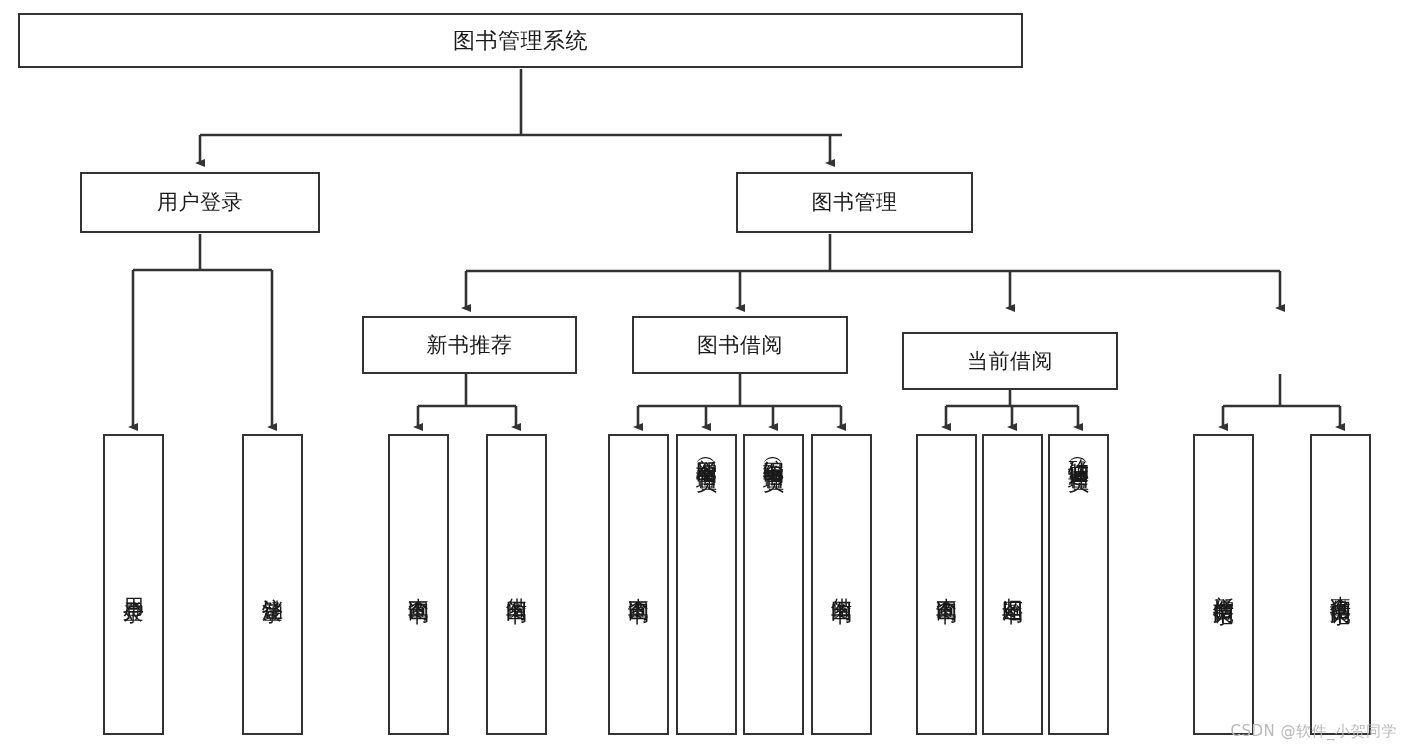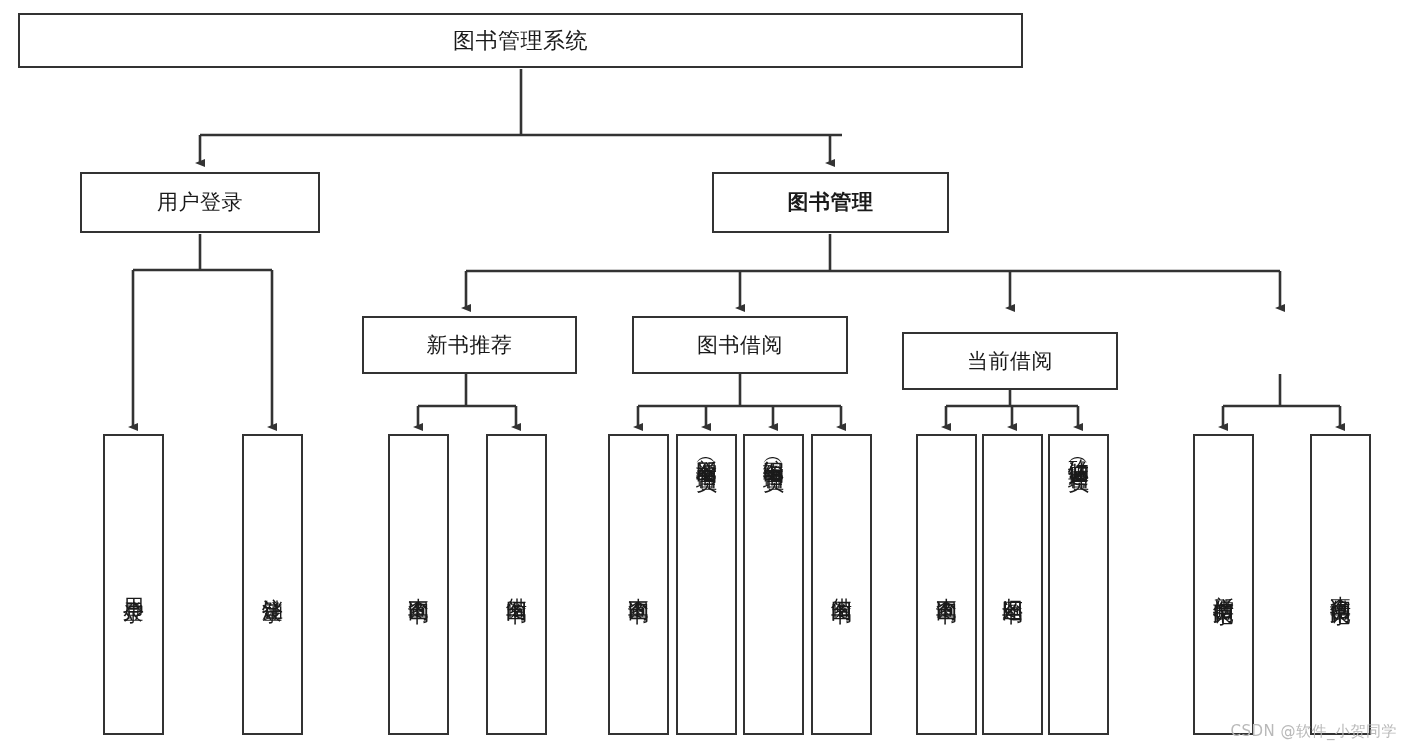--- a/index.html
+++ b/index.html
@@ -131,21 +131,21 @@
     </g>
   </svg>
 
   <div class="node h root" style="left:18px; top:13px; width:1005px; height:55px;">
     <span class="label">图书管理系统</span>
   </div>
 
   <div class="node h" style="left:80px; top:172px; width:240px; height:61px;">
     <span class="label">用户登录</span>
   </div>
-  <div class="node h" style="left:712px; top:172px; width:237px; height:61px;font-weight:bold;">
+  <div class="node h" style="left:736px; top:172px; width:237px; height:61px;">
     <span class="label">图书管理</span>
   </div>
 
   <div class="node h" style="left:362px; top:316px; width:215px; height:58px;align-items:center;">
     <span class="label">新书推荐</span>
   </div>
   <div class="node h" style="left:632px; top:316px; width:216px; height:58px;justify-content:center;">
     <span class="label">图书借阅</span>
   </div>
   <div class="node h" style="left:902px; top:332px; width:216px; height:58px;">

